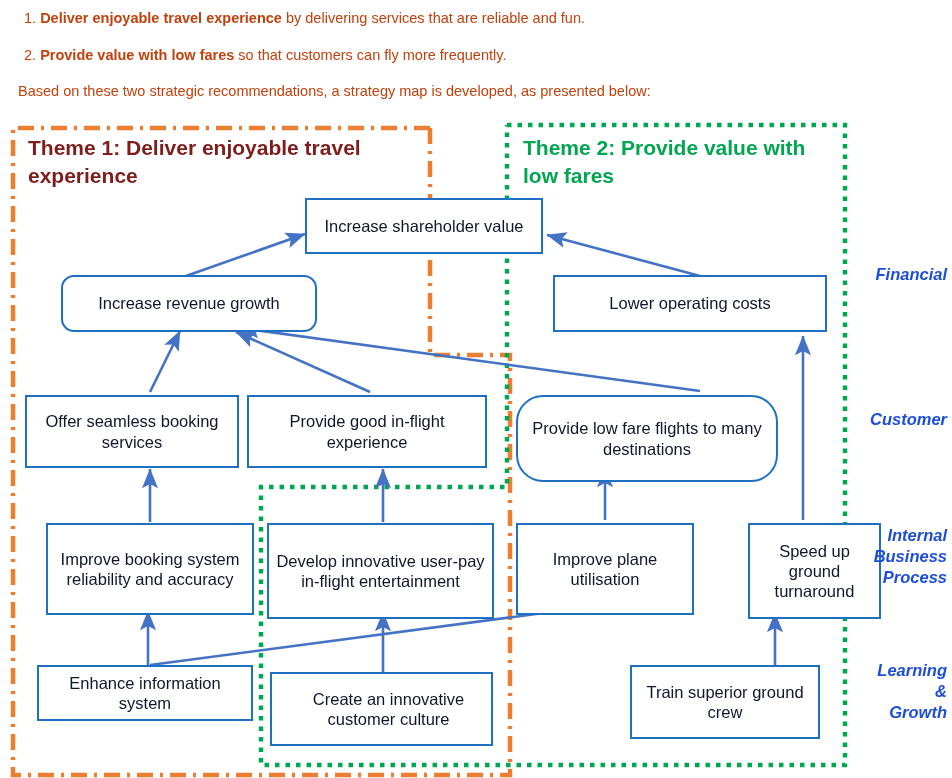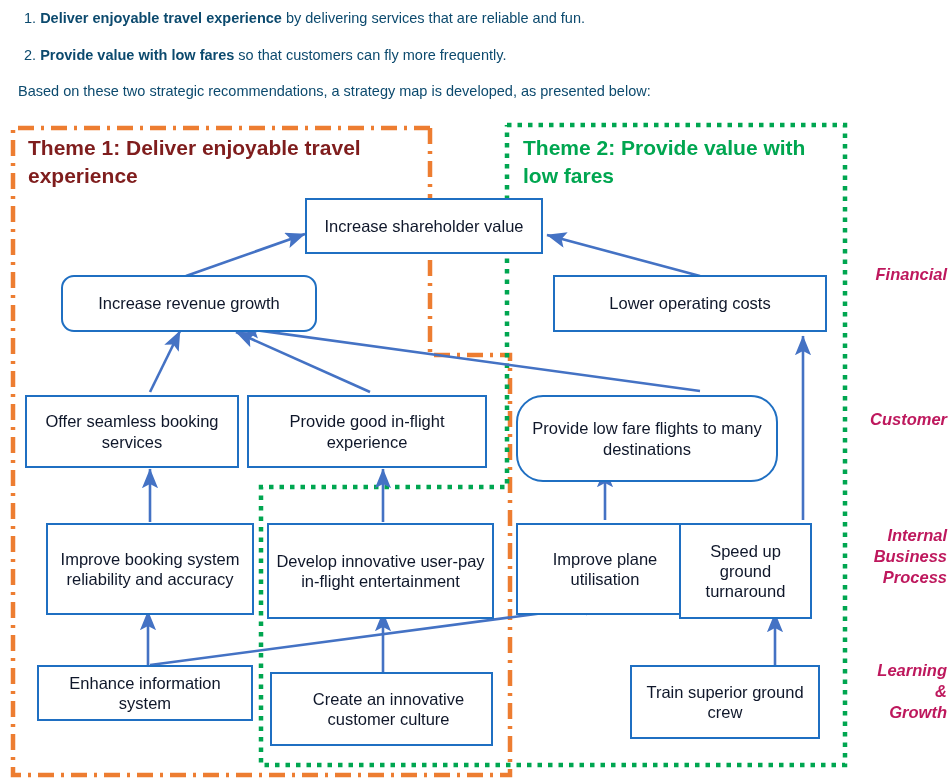--- a/index.html
+++ b/index.html
@@ -2,21 +2,21 @@
 <html><head>
 <meta charset="utf-8">
 <style>
   html,body{margin:0;padding:0;}
   body{
     width:952px;height:778px;background:#ffffff;
     font-family:"Liberation Sans", sans-serif;
     position:relative;overflow:hidden;
   }
   .intro{position:absolute;left:0;top:0;width:952px;}
-  .intro-line{font-size:14.5px;color:#0c4a6e;line-height:1.2;}
+  .intro-line{font-size:14.5px;color:#c2410c;line-height:1.2;}
   .intro-line b{font-weight:bold;}
   #intro1{position:absolute;left:24px;top:10px;}
   #intro2{position:absolute;left:24px;top:47px;}
   #intro3{position:absolute;left:18px;top:83px;}
 
   .canvas{position:absolute;left:0;top:112px;width:952px;height:666px;}
   svg.layer{position:absolute;left:0;top:0;width:952px;height:666px;}
 
   .theme-title{
     position:absolute;font-weight:bold;font-size:21px;line-height:1.35;
@@ -24,21 +24,21 @@
   #theme1-title{left:28px;top:22px;width:380px;color:#7f1d1d;}
   #theme2-title{left:523px;top:22px;width:300px;color:#00A650;}
 
   .node{
     position:absolute;box-sizing:border-box;
     border:2.6px solid #1F6FC2;background:#ffffff;
     display:flex;align-items:center;justify-content:center;text-align:center;
     font-size:16.5px;color:#0f172a;line-height:1.22;padding:2px 6px;
   }
   .persp{
-    position:absolute;color:#be185d;font-weight:bold;font-style:italic;
+    position:absolute;color:#1d4ed8;font-weight:bold;font-style:italic;
     font-size:16.5px;line-height:1.28;text-align:right;width:96px;
   }
 </style>
 </head>
 <body>
 
 <div class="intro">
   <div class="intro-line" id="intro1">
     <span>1.</span>
     <b>Deliver enjoyable travel experience</b><span> by delivering services that are reliable and fun.</span>
@@ -112,21 +112,21 @@
   <div class="node" style="left:25px;top:283px;width:214px;height:73px;">Offer seamless booking services</div>
 
   <div class="node" style="left:516px;top:283px;width:262px;height:87px;border-radius:27px;">Provide low fare flights to many destinations</div>
 
   <div class="node" style="left:46px;top:411px;width:208px;height:92px;">Improve booking system reliability and accuracy</div>
 
   <div class="node" style="left:267px;top:411px;width:227px;height:96px;">Develop innovative user-pay in-flight entertainment</div>
 
   <div class="node" style="left:516px;top:411px;width:178px;height:92px;">Improve plane utilisation</div>
 
-  <div class="node" style="left:679px;top:411px;width:133px;height:96px;">Speed up ground turnaround</div>
+  <div class="node" style="left:748px;top:411px;width:133px;height:96px;">Speed up ground turnaround</div>
 
   <div class="node" style="left:37px;top:553px;width:216px;height:56px;">Enhance information system</div>
 
   <div class="node" style="left:270px;top:560px;width:223px;height:74px;padding-left:20px;">Create an innovative customer culture</div>
 
   <div class="node" style="left:630px;top:553px;width:190px;height:74px;">Train superior ground crew</div>
 
   <div class="persp" style="left:851px;top:152px;">Financial</div>
   <div class="persp" style="left:851px;top:297px;">Customer</div>
   <div class="persp" style="left:851px;top:413px;">

